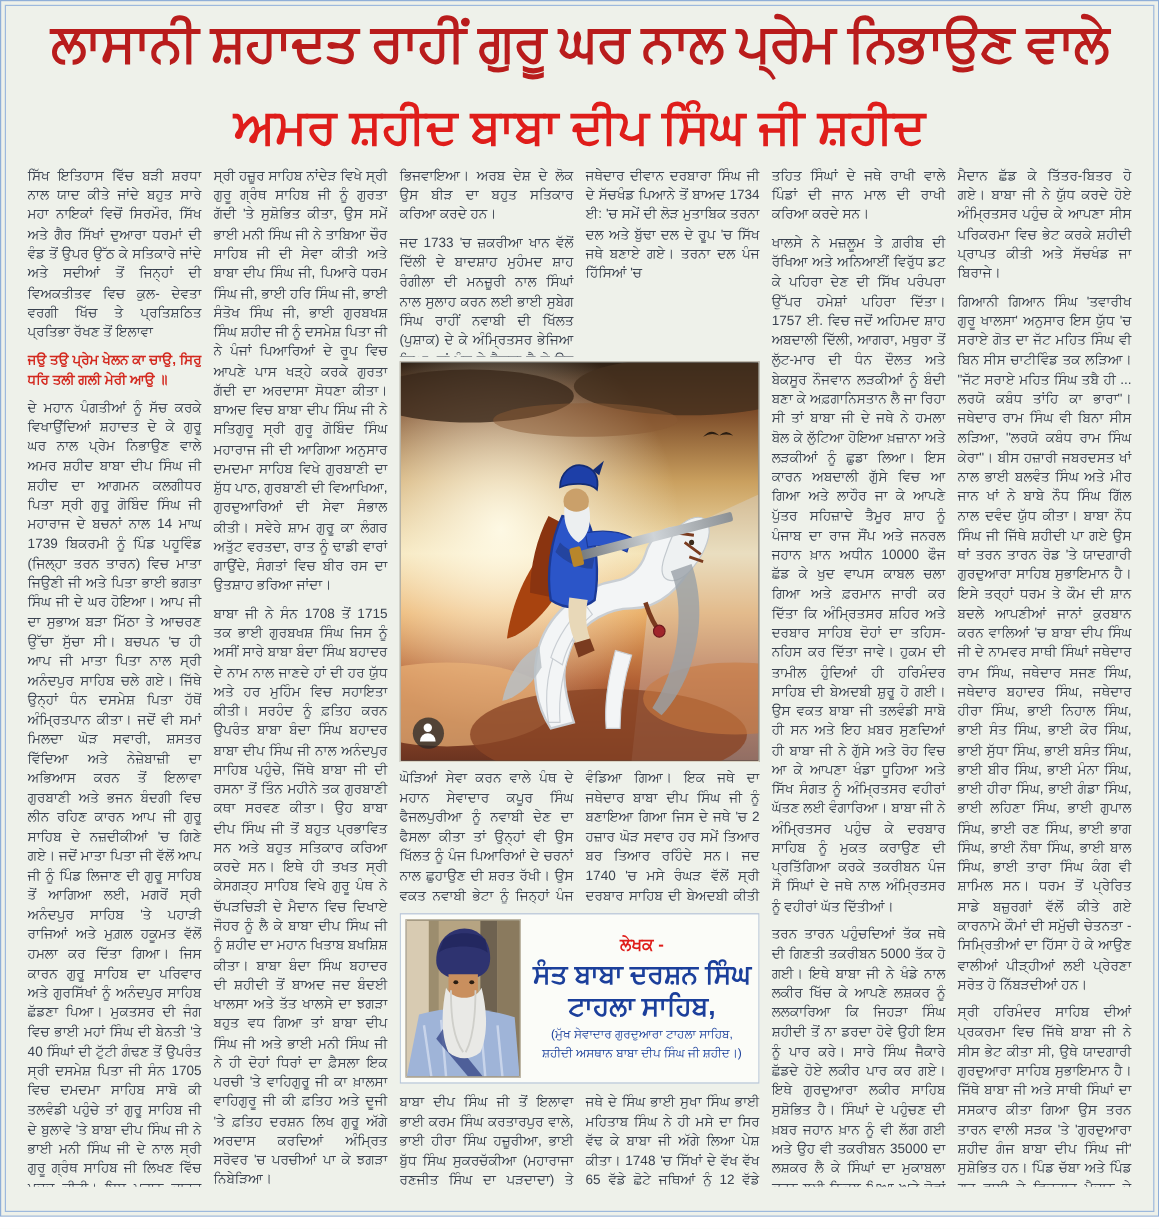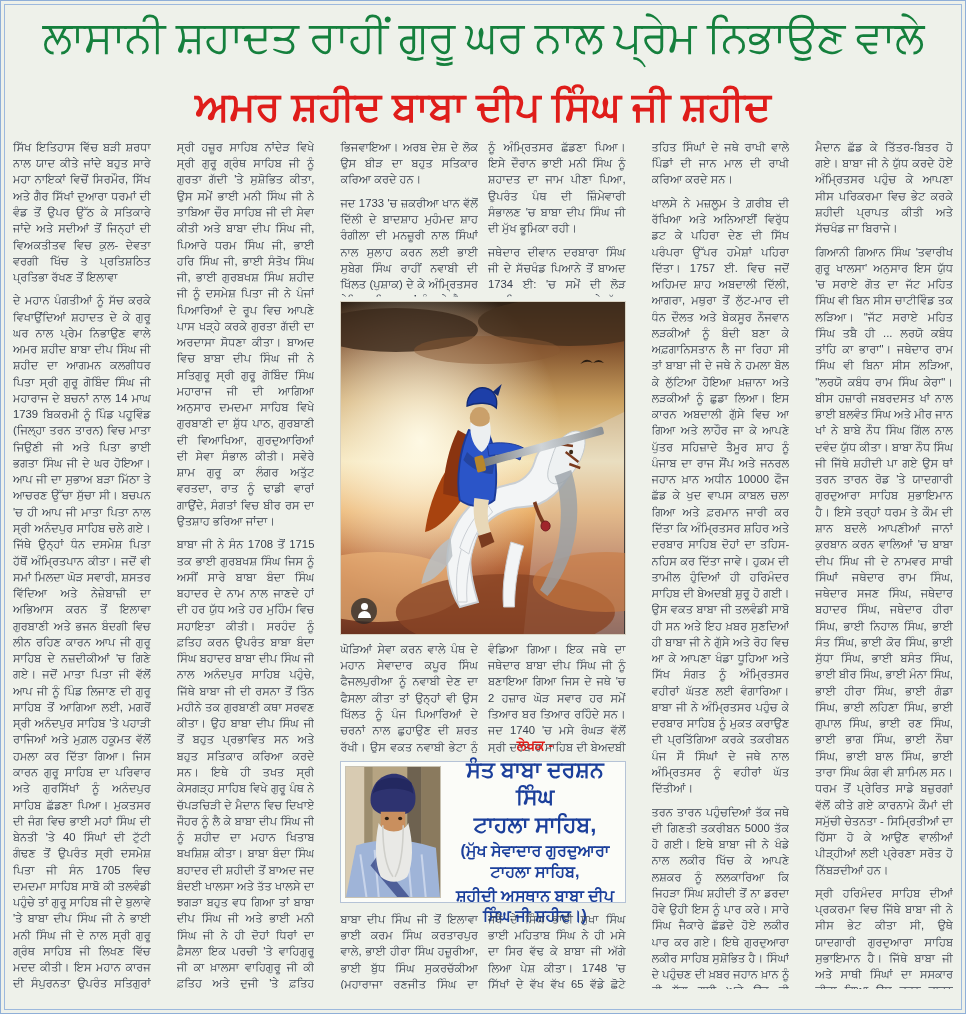--- a/index.html
+++ b/index.html
@@ -1,24 +1,24 @@
 <!DOCTYPE html>
 <html><head>
 <meta charset="utf-8">
 <style>
   html,body{margin:0;padding:0;background:#ffffff;}
   .page{position:relative;width:964px;height:1012px;margin:0 auto;background:#eef1ea;
         border:1px solid #8fafd8;font-family:"Liberation Sans","DejaVu Sans",sans-serif;overflow:hidden;}
   .frame{position:absolute;inset:3px;border:1px solid #9db9dd;pointer-events:none;}
   
   .header{padding:10px 10px 4px;text-align:center;}
-  .headline{font-weight:normal;font-size:44px;line-height:1.18;color:#15803d;letter-spacing:-1px;}
+  .headline{font-weight:bold;font-size:44px;line-height:1.18;color:#b91c1c;letter-spacing:-1px;}
   .subheadline{font-weight:bold;font-size:40px;line-height:1.15;color:#df1d1a;margin-top:20px;}
   
-  .body{display:flex;gap:26px;padding:6px 12px 0;height:856px;box-sizing:border-box;}
+  .body{display:flex;gap:10px;padding:6px 22px 0;height:856px;box-sizing:border-box;}
   .col{flex:1 1 0;overflow:hidden;}
   .midwrap{flex:2.07 1 0;display:flex;flex-direction:column;overflow:hidden;}
   .midrow{display:flex;gap:10px;overflow:hidden;}
   .mid-top{height:158px;}
   .mid-mid{height:112px;margin-top:6px;}
   .mid-bot{flex:1;margin-top:8px;}
   .subcol{flex:1 1 0;overflow:hidden;}
   p.b{font-size:11.3px;line-height:1.44;color:#39414f;text-align:justify;margin:0 0 7px;}
   p.quote{color:#d3281e;font-weight:bold;}
   
@@ -30,54 +30,54 @@
   .badge .shoulders{width:13px;height:7px;border-radius:7px 7px 0 0;background:#fff;}
   .badge-inner{display:flex;flex-direction:column;align-items:center;}
   
   .authorbox{height:142px;margin-top:8px;border:1px solid #b5c3d6;background:#fbfcf8;
              display:flex;align-items:stretch;padding:4px;box-sizing:border-box;gap:8px;}
   .portrait{width:94px;flex:none;border:1px solid #c8c2b2;background:#7b6f58;overflow:hidden;}
   .portrait svg{display:block;width:100%;height:100%;}
   .authortext{flex:1;display:flex;flex-direction:column;justify-content:center;text-align:center;}
   .a-label{color:#df1d1a;font-weight:bold;font-size:14px;margin-bottom:2px;}
   .a-name{color:#1b3f9b;font-weight:bold;font-size:22px;line-height:1.25;}
-  .a-role{color:#1b3f9b;font-weight:bold;font-size:16px;line-height:1.3;margin-top:3px;}
+  .a-role{color:#1b3f9b;font-weight:normal;font-size:10px;line-height:1.3;margin-top:3px;}
 </style>
 </head>
 <body>
 
 <div class="page">
   <div class="frame"></div>
 
   <div class="header">
     <div class="headline">ਲਾਸਾਨੀ ਸ਼ਹਾਦਤ ਰਾਹੀਂ ਗੁਰੂ ਘਰ ਨਾਲ ਪ੍ਰੇਮ ਨਿਭਾਉਣ ਵਾਲੇ</div>
     <div class="subheadline">ਅਮਰ ਸ਼ਹੀਦ ਬਾਬਾ ਦੀਪ ਸਿੰਘ ਜੀ ਸ਼ਹੀਦ</div>
   </div>
 
   <div class="body">
 
     <div class="col">
       <p class="b">ਸਿੱਖ ਇਤਿਹਾਸ ਵਿੱਚ ਬੜੀ ਸ਼ਰਧਾ ਨਾਲ ਯਾਦ ਕੀਤੇ ਜਾਂਦੇ ਬਹੁਤ ਸਾਰੇ ਮਹਾ ਨਾਇਕਾਂ ਵਿਚੋਂ ਸਿਰਮੌਰ, ਸਿੱਖ ਅਤੇ ਗੈਰ ਸਿੱਖਾਂ ਦੁਆਰਾ ਧਰਮਾਂ ਦੀ ਵੰਡ ਤੋਂ ਉਪਰ ਉੱਠ ਕੇ ਸਤਿਕਾਰੇ ਜਾਂਦੇ ਅਤੇ ਸਦੀਆਂ ਤੋਂ ਜਿਨ੍ਹਾਂ ਦੀ ਵਿਅਕਤੀਤਵ ਵਿਚ ਕੁਲ- ਦੇਵਤਾ ਵਰਗੀ ਖਿੱਚ ਤੇ ਪ੍ਰਤਿਸ਼ਠਿਤ ਪ੍ਰਤਿਭਾ ਰੱਖਣ ਤੋਂ ਇਲਾਵਾ</p>
+      <p class="b quote">ਜਉ ਤਉ ਪ੍ਰੇਮ ਖੇਲਨ ਕਾ ਚਾਉ, ਸਿਰੁ ਧਰਿ ਤਲੀ ਗਲੀ ਮੇਰੀ ਆਉ ॥</p>
       <p class="b">ਦੇ ਮਹਾਨ ਪੰਗਤੀਆਂ ਨੂੰ ਸੱਚ ਕਰਕੇ ਵਿਖਾਉਂਦਿਆਂ ਸ਼ਹਾਦਤ ਦੇ ਕੇ ਗੁਰੂ ਘਰ ਨਾਲ ਪ੍ਰੇਮ ਨਿਭਾਉਣ ਵਾਲੇ ਅਮਰ ਸ਼ਹੀਦ ਬਾਬਾ ਦੀਪ ਸਿੰਘ ਜੀ ਸ਼ਹੀਦ ਦਾ ਆਗਮਨ ਕਲਗੀਧਰ ਪਿਤਾ ਸ੍ਰੀ ਗੁਰੂ ਗੋਬਿੰਦ ਸਿੰਘ ਜੀ ਮਹਾਰਾਜ ਦੇ ਬਚਨਾਂ ਨਾਲ 14 ਮਾਘ 1739 ਬਿਕਰਮੀ ਨੂੰ ਪਿੰਡ ਪਹੂਵਿੰਡ (ਜਿਲ੍ਹਾ ਤਰਨ ਤਾਰਨ) ਵਿਚ ਮਾਤਾ ਜਿਉਣੀ ਜੀ ਅਤੇ ਪਿਤਾ ਭਾਈ ਭਗਤਾ ਸਿੰਘ ਜੀ ਦੇ ਘਰ ਹੋਇਆ। ਆਪ ਜੀ ਦਾ ਸੁਭਾਅ ਬੜਾ ਮਿੱਠਾ ਤੇ ਆਚਰਣ ਉੱਚਾ ਸੁੱਚਾ ਸੀ। ਬਚਪਨ 'ਚ ਹੀ ਆਪ ਜੀ ਮਾਤਾ ਪਿਤਾ ਨਾਲ ਸ੍ਰੀ ਅਨੰਦਪੁਰ ਸਾਹਿਬ ਚਲੇ ਗਏ। ਜਿੱਥੇ ਉਨ੍ਹਾਂ ਧੰਨ ਦਸਮੇਸ਼ ਪਿਤਾ ਹੱਥੋਂ ਅੰਮ੍ਰਿਤਪਾਨ ਕੀਤਾ। ਜਦੋਂ ਵੀ ਸਮਾਂ ਮਿਲਦਾ ਘੋੜ ਸਵਾਰੀ, ਸ਼ਸਤਰ ਵਿੱਦਿਆ ਅਤੇ ਨੇਜ਼ੇਬਾਜ਼ੀ ਦਾ ਅਭਿਆਸ ਕਰਨ ਤੋਂ ਇਲਾਵਾ ਗੁਰਬਾਣੀ ਅਤੇ ਭਜਨ ਬੰਦਗੀ ਵਿਚ ਲੀਨ ਰਹਿਣ ਕਾਰਨ ਆਪ ਜੀ ਗੁਰੂ ਸਾਹਿਬ ਦੇ ਨਜ਼ਦੀਕੀਆਂ 'ਚ ਗਿਣੇ ਗਏ। ਜਦੋਂ ਮਾਤਾ ਪਿਤਾ ਜੀ ਵੱਲੋਂ ਆਪ ਜੀ ਨੂੰ ਪਿੰਡ ਲਿਜਾਣ ਦੀ ਗੁਰੂ ਸਾਹਿਬ ਤੋਂ ਆਗਿਆ ਲਈ, ਮਗਰੋਂ ਸ੍ਰੀ ਅਨੰਦਪੁਰ ਸਾਹਿਬ 'ਤੇ ਪਹਾੜੀ ਰਾਜਿਆਂ ਅਤੇ ਮੁਗ਼ਲ ਹਕੂਮਤ ਵੱਲੋਂ ਹਮਲਾ ਕਰ ਦਿੱਤਾ ਗਿਆ। ਜਿਸ ਕਾਰਨ ਗੁਰੂ ਸਾਹਿਬ ਦਾ ਪਰਿਵਾਰ ਅਤੇ ਗੁਰਸਿੱਖਾਂ ਨੂੰ ਅਨੰਦਪੁਰ ਸਾਹਿਬ ਛੱਡਣਾ ਪਿਆ। ਮੁਕਤਸਰ ਦੀ ਜੰਗ ਵਿਚ ਭਾਈ ਮਹਾਂ ਸਿੰਘ ਦੀ ਬੇਨਤੀ 'ਤੇ 40 ਸਿੰਘਾਂ ਦੀ ਟੁੱਟੀ ਗੰਢਣ ਤੋਂ ਉਪਰੰਤ ਸ੍ਰੀ ਦਸਮੇਸ਼ ਪਿਤਾ ਜੀ ਸੰਨ 1705 ਵਿਚ ਦਮਦਮਾ ਸਾਹਿਬ ਸਾਬੋ ਕੀ ਤਲਵੰਡੀ ਪਹੁੰਚੇ ਤਾਂ ਗੁਰੂ ਸਾਹਿਬ ਜੀ ਦੇ ਬੁਲਾਵੇ 'ਤੇ ਬਾਬਾ ਦੀਪ ਸਿੰਘ ਜੀ ਨੇ ਭਾਈ ਮਨੀ ਸਿੰਘ ਜੀ ਦੇ ਨਾਲ ਸ੍ਰੀ ਗੁਰੂ ਗ੍ਰੰਥ ਸਾਹਿਬ ਜੀ ਲਿਖਣ ਵਿੱਚ ਮਦਦ ਕੀਤੀ। ਇਸ ਮਹਾਨ ਕਾਰਜ ਦੀ ਸੰਪੂਰਨਤਾ ਉਪਰੰਤ ਸਤਿਗੁਰਾਂ ਵੱਲੋਂ ਬਾਬਾ ਜੀ ਨੂੰ ਤਖਤ ਸ੍ਰੀ ਦਮਦਮਾ ਸਾਹਿਬ ਦਾ ਜਥੇਦਾਰ ਅਤੇ ਦਮਦਮੀ ਟਕਸਾਲ ਦੇ ਮੁਖੀ ਥਾਪਦਿਆਂ ਸੰਗਤ ਨੂੰ ਗੁਰਬਾਣੀ ਦਾ ਸ਼ੁੱਧ ਉਚਾਰਨ ਸਰਵਣ ਕਰਾਉਣ ਅਤੇ ਅਰਥ ਪੜ੍ਹਾਉਣ ਦੀ ਸੇਵਾ ਸੌਂਪੀ। ਇਸ ਤੋਂ ਇਲਾਵਾ ਬਾਬਾ ਜੀ ਮਿਸਲ ਸ਼ਹੀਦਾਂ ਤਰਨਾ ਦਲ ਦੇ ਮੁਖੀ ਸਨ, ਜਿਨ੍ਹਾਂ ਨੂੰ ਸੰਨ 1748 ਵਿਚ ਅੰਮ੍ਰਿਤਸਰ ਵਿਖੇ ਸਰਬੱਤ ਖਾਲਸਾ ਵਿਚ ਸ਼ਹੀਦੀ ਮਿਸਲ ਦਾ ਮੁਖੀ ਥਾਪਿਆ ਗਿਆ। ਦਸਮੇਸ਼ ਪਿਤਾ ਜੀ ਜਦੋਂ ਦੱਖਣ 'ਚ ਸ੍ਰੀ ਹਜ਼ੂਰ ਸਾਹਿਬ ਗਏ ਤਾਂ ਬਾਬਾ ਦੀਪ ਸਿੰਘ ਜੀ ਸ਼ਹੀਦ ਗੁਰੂ ਸਾਹਿਬ ਜੀ ਦੇ ਨਾਲ ਹੀ ਸਨ, ਜਿਸ ਸਮੇਂ ਗੁਰੂ ਸਾਹਿਬ ਜੀ ਨੇ</p>
     </div>
 
     <div class="col">
       <p class="b">ਸ੍ਰੀ ਹਜ਼ੂਰ ਸਾਹਿਬ ਨਾਂਦੇੜ ਵਿਖੇ ਸ੍ਰੀ ਗੁਰੂ ਗ੍ਰੰਥ ਸਾਹਿਬ ਜੀ ਨੂੰ ਗੁਰਤਾ ਗੱਦੀ 'ਤੇ ਸੁਸ਼ੋਭਿਤ ਕੀਤਾ, ਉਸ ਸਮੇਂ ਭਾਈ ਮਨੀ ਸਿੰਘ ਜੀ ਨੇ ਤਾਬਿਆ ਚੌਰ ਸਾਹਿਬ ਜੀ ਦੀ ਸੇਵਾ ਕੀਤੀ ਅਤੇ ਬਾਬਾ ਦੀਪ ਸਿੰਘ ਜੀ, ਪਿਆਰੇ ਧਰਮ ਸਿੰਘ ਜੀ, ਭਾਈ ਹਰਿ ਸਿੰਘ ਜੀ, ਭਾਈ ਸੰਤੋਖ ਸਿੰਘ ਜੀ, ਭਾਈ ਗੁਰਬਖਸ਼ ਸਿੰਘ ਸ਼ਹੀਦ ਜੀ ਨੂੰ ਦਸਮੇਸ਼ ਪਿਤਾ ਜੀ ਨੇ ਪੰਜਾਂ ਪਿਆਰਿਆਂ ਦੇ ਰੂਪ ਵਿਚ ਆਪਣੇ ਪਾਸ ਖੜ੍ਹੇ ਕਰਕੇ ਗੁਰਤਾ ਗੱਦੀ ਦਾ ਅਰਦਾਸਾ ਸੋਧਣਾ ਕੀਤਾ। ਬਾਅਦ ਵਿਚ ਬਾਬਾ ਦੀਪ ਸਿੰਘ ਜੀ ਨੇ ਸਤਿਗੁਰੂ ਸ੍ਰੀ ਗੁਰੂ ਗੋਬਿੰਦ ਸਿੰਘ ਮਹਾਰਾਜ ਜੀ ਦੀ ਆਗਿਆ ਅਨੁਸਾਰ ਦਮਦਮਾ ਸਾਹਿਬ ਵਿਖੇ ਗੁਰਬਾਣੀ ਦਾ ਸ਼ੁੱਧ ਪਾਠ, ਗੁਰਬਾਣੀ ਦੀ ਵਿਆਖਿਆ, ਗੁਰਦੁਆਰਿਆਂ ਦੀ ਸੇਵਾ ਸੰਭਾਲ ਕੀਤੀ। ਸਵੇਰੇ ਸ਼ਾਮ ਗੁਰੂ ਕਾ ਲੰਗਰ ਅਤੁੱਟ ਵਰਤਦਾ, ਰਾਤ ਨੂੰ ਢਾਡੀ ਵਾਰਾਂ ਗਾਉਂਦੇ, ਸੰਗਤਾਂ ਵਿਚ ਬੀਰ ਰਸ ਦਾ ਉਤਸ਼ਾਹ ਭਰਿਆ ਜਾਂਦਾ।</p>
       <p class="b">ਬਾਬਾ ਜੀ ਨੇ ਸੰਨ 1708 ਤੋਂ 1715 ਤਕ ਭਾਈ ਗੁਰਬਖਸ਼ ਸਿੰਘ ਜਿਸ ਨੂੰ ਅਸੀਂ ਸਾਰੇ ਬਾਬਾ ਬੰਦਾ ਸਿੰਘ ਬਹਾਦਰ ਦੇ ਨਾਮ ਨਾਲ ਜਾਣਦੇ ਹਾਂ ਦੀ ਹਰ ਯੁੱਧ ਅਤੇ ਹਰ ਮੁਹਿੰਮ ਵਿਚ ਸਹਾਇਤਾ ਕੀਤੀ। ਸਰਹੰਦ ਨੂੰ ਫ਼ਤਿਹ ਕਰਨ ਉਪਰੰਤ ਬਾਬਾ ਬੰਦਾ ਸਿੰਘ ਬਹਾਦਰ ਬਾਬਾ ਦੀਪ ਸਿੰਘ ਜੀ ਨਾਲ ਅਨੰਦਪੁਰ ਸਾਹਿਬ ਪਹੁੰਚੇ, ਜਿੱਥੇ ਬਾਬਾ ਜੀ ਦੀ ਰਸਨਾ ਤੋਂ ਤਿੰਨ ਮਹੀਨੇ ਤਕ ਗੁਰਬਾਣੀ ਕਥਾ ਸਰਵਣ ਕੀਤਾ। ਉਹ ਬਾਬਾ ਦੀਪ ਸਿੰਘ ਜੀ ਤੋਂ ਬਹੁਤ ਪ੍ਰਭਾਵਿਤ ਸਨ ਅਤੇ ਬਹੁਤ ਸਤਿਕਾਰ ਕਰਿਆ ਕਰਦੇ ਸਨ। ਇਥੇ ਹੀ ਤਖਤ ਸ੍ਰੀ ਕੇਸਗੜ੍ਹ ਸਾਹਿਬ ਵਿਖੇ ਗੁਰੂ ਪੰਥ ਨੇ ਚੱਪੜਚਿੜੀ ਦੇ ਮੈਦਾਨ ਵਿਚ ਦਿਖਾਏ ਜੌਹਰ ਨੂੰ ਲੈ ਕੇ ਬਾਬਾ ਦੀਪ ਸਿੰਘ ਜੀ ਨੂੰ ਸ਼ਹੀਦ ਦਾ ਮਹਾਨ ਖਿਤਾਬ ਬਖਸ਼ਿਸ਼ ਕੀਤਾ। ਬਾਬਾ ਬੰਦਾ ਸਿੰਘ ਬਹਾਦਰ ਦੀ ਸ਼ਹੀਦੀ ਤੋਂ ਬਾਅਦ ਜਦ ਬੰਦਈ ਖਾਲਸਾ ਅਤੇ ਤੱਤ ਖਾਲਸੇ ਦਾ ਝਗੜਾ ਬਹੁਤ ਵਧ ਗਿਆ ਤਾਂ ਬਾਬਾ ਦੀਪ ਸਿੰਘ ਜੀ ਅਤੇ ਭਾਈ ਮਨੀ ਸਿੰਘ ਜੀ ਨੇ ਹੀ ਦੋਹਾਂ ਧਿਰਾਂ ਦਾ ਫ਼ੈਸਲਾ ਇਕ ਪਰਚੀ 'ਤੇ ਵਾਹਿਗੁਰੂ ਜੀ ਕਾ ਖ਼ਾਲਸਾ ਵਾਹਿਗੁਰੂ ਜੀ ਕੀ ਫ਼ਤਿਹ ਅਤੇ ਦੂਜੀ 'ਤੇ ਫ਼ਤਿਹ ਦਰਸ਼ਨ ਲਿਖ ਗੁਰੂ ਅੱਗੇ ਅਰਦਾਸ ਕਰਦਿਆਂ ਅੰਮ੍ਰਿਤ ਸਰੋਵਰ 'ਚ ਪਰਚੀਆਂ ਪਾ ਕੇ ਝਗੜਾ ਨਿਬੇੜਿਆ।</p>
       <p class="b">1716 ਈ: ਵਿਚ ਬਾਬਾ ਬੰਦਾ ਸਿੰਘ ਬਹਾਦਰ ਦੇ ਵੱਖ ਹੋਣ 'ਤੇ ਬਾਬਾ ਦੀਪ ਸਿੰਘ ਜੀ ਨੇ ਦਮਦਮਾ ਸਾਹਿਬ ਮੁੜ ਆਨ ਡੇਰਾ ਲਾਇਆ। ਪੰਥ ਦੀ ਸੇਵਾ ਬਹੁਤ ਸ਼ਰਧਾ ਤੇ ਪ੍ਰੇਮ ਸਹਿਤ ਨਿਭਾਈ। ਆਪ ਖੁਦ ਗੁਰਬਾਣੀ ਦੇ ਅਭਿਲਾਸ਼ੀ ਅਤੇ ਰਸੀਏ ਹੋਣ ਕਰਕੇ ਵਿਸ਼ੇਸ਼ ਦਿਲਚਸਪੀ ਨਾਲ ਇਹ ਕਾਰਜ ਕਰਦੇ ਅਤੇ ਸਥਾਨਕ ਸੰਗਤਾਂ ਨੂੰ ਸਿੱਖੀ ਤੋਂ ਜਾਣੂ ਕਰਵਾਉਂਦੇ ਸਨ। ਇਸ ਸਮੇਂ ਦੌਰਾਨ ਬਾਬਾ ਦੀਪ ਸਿੰਘ ਜੀ ਨੇ ਸ੍ਰੀ ਗੁਰੂ ਗ੍ਰੰਥ ਸਾਹਿਬ ਜੀ ਦੀਆਂ ਚਾਰ ਬੀੜਾਂ ਦਾ ਆਪਣੇ ਹੱਥੀਂ ਉਤਾਰਾ ਕੀਤਾ ਅਤੇ ਤਖਤ ਸਾਹਿਬਾਨਾਂ 'ਤੇ ਸੁਸ਼ੋਭਿਤ ਕਰਾਏ। ਆਪ ਜੀ ਅਰਬੀ ਫ਼ਾਰਸੀ ਦੇ ਵੀ ਵਿਦਵਾਨ ਸਨ ਸੋ ਆਪ ਜੀ ਨੇ ਅਰਬੀ ਭਾਸ਼ਾ 'ਚ ਸ੍ਰੀ ਗੁਰੂ ਗ੍ਰੰਥ ਸਾਹਿਬ ਜੀ ਦਾ ਸਰੂਪ ਉਤਾਰਾ ਕਰ ਕੇ ਅਰਬ ਦੇਸ਼ 'ਚ ਸਿੱਖਾਂ ਨੂੰ</p>
     </div>
 
     <div class="midwrap">
       <div class="midrow mid-top">
         <div class="subcol">
           <p class="b">ਭਿਜਵਾਇਆ। ਅਰਬ ਦੇਸ਼ ਦੇ ਲੋਕ ਉਸ ਬੀੜ ਦਾ ਬਹੁਤ ਸਤਿਕਾਰ ਕਰਿਆ ਕਰਦੇ ਹਨ।</p>
           <p class="b">ਜਦ 1733 'ਚ ਜ਼ਕਰੀਆ ਖਾਨ ਵੱਲੋਂ ਦਿੱਲੀ ਦੇ ਬਾਦਸ਼ਾਹ ਮੁਹੰਮਦ ਸ਼ਾਹ ਰੰਗੀਲਾ ਦੀ ਮਨਜ਼ੂਰੀ ਨਾਲ ਸਿੰਘਾਂ ਨਾਲ ਸੁਲਾਹ ਕਰਨ ਲਈ ਭਾਈ ਸੁਬੇਗ ਸਿੰਘ ਰਾਹੀਂ ਨਵਾਬੀ ਦੀ ਖਿੱਲਤ (ਪੁਸ਼ਾਕ) ਦੇ ਕੇ ਅੰਮ੍ਰਿਤਸਰ ਭੇਜਿਆ ਗਿਆ, ਤਾਂ ਪੰਥ ਨੇ ਫ਼ੈਸਲਾ ਲੈ ਕੇ ਉਸ ਵਕਤ ਸੰਗਤਾਂ ਨੂੰ ਪੱਖਾ ਝੱਲ ਰਹੇ ਅਤੇ ਖਾਲਸੇ ਦੇ</p>
         </div>
         <div class="subcol">
-          <p class="b">ਨੂੰ ਅੰਮ੍ਰਿਤਸਰ ਛੱਡਣਾ ਪਿਆ। ਇਸੇ ਦੌਰਾਨ ਭਾਈ ਮਨੀ ਸਿੰਘ ਨੂੰ ਸ਼ਹਾਦਤ ਦਾ ਜਾਮ ਪੀਣਾ ਪਿਆ, ਉਪਰੰਤ ਪੰਥ ਦੀ ਜ਼ਿੰਮੇਵਾਰੀ ਸੰਭਾਲਣ 'ਚ ਬਾਬਾ ਦੀਪ ਸਿੰਘ ਜੀ ਦੀ ਮੁੱਖ ਭੂਮਿਕਾ ਰਹੀ।</p>
           <p class="b">ਜਥੇਦਾਰ ਦੀਵਾਨ ਦਰਬਾਰਾ ਸਿੰਘ ਜੀ ਦੇ ਸੱਚਖੰਡ ਪਿਆਨੇ ਤੋਂ ਬਾਅਦ 1734 ਈ: 'ਚ ਸਮੇਂ ਦੀ ਲੋੜ ਮੁਤਾਬਿਕ ਤਰਨਾ ਦਲ ਅਤੇ ਬੁੱਢਾ ਦਲ ਦੇ ਰੂਪ 'ਚ ਸਿੱਖ ਜਥੇ ਬਣਾਏ ਗਏ। ਤਰਨਾ ਦਲ ਪੰਜ ਹਿੱਸਿਆਂ 'ਚ</p>
         </div>
       </div>
 
       <div class="hero">
         <svg viewBox="0 0 310 332" preserveAspectRatio="none">
           <defs>
             <linearGradient id="sky" x1="0" y1="0" x2="0" y2="1">
               <stop offset="0" stop-color="#2e2115"></stop>
                 <stop offset="0.12" stop-color="#7a4a28"></stop>

